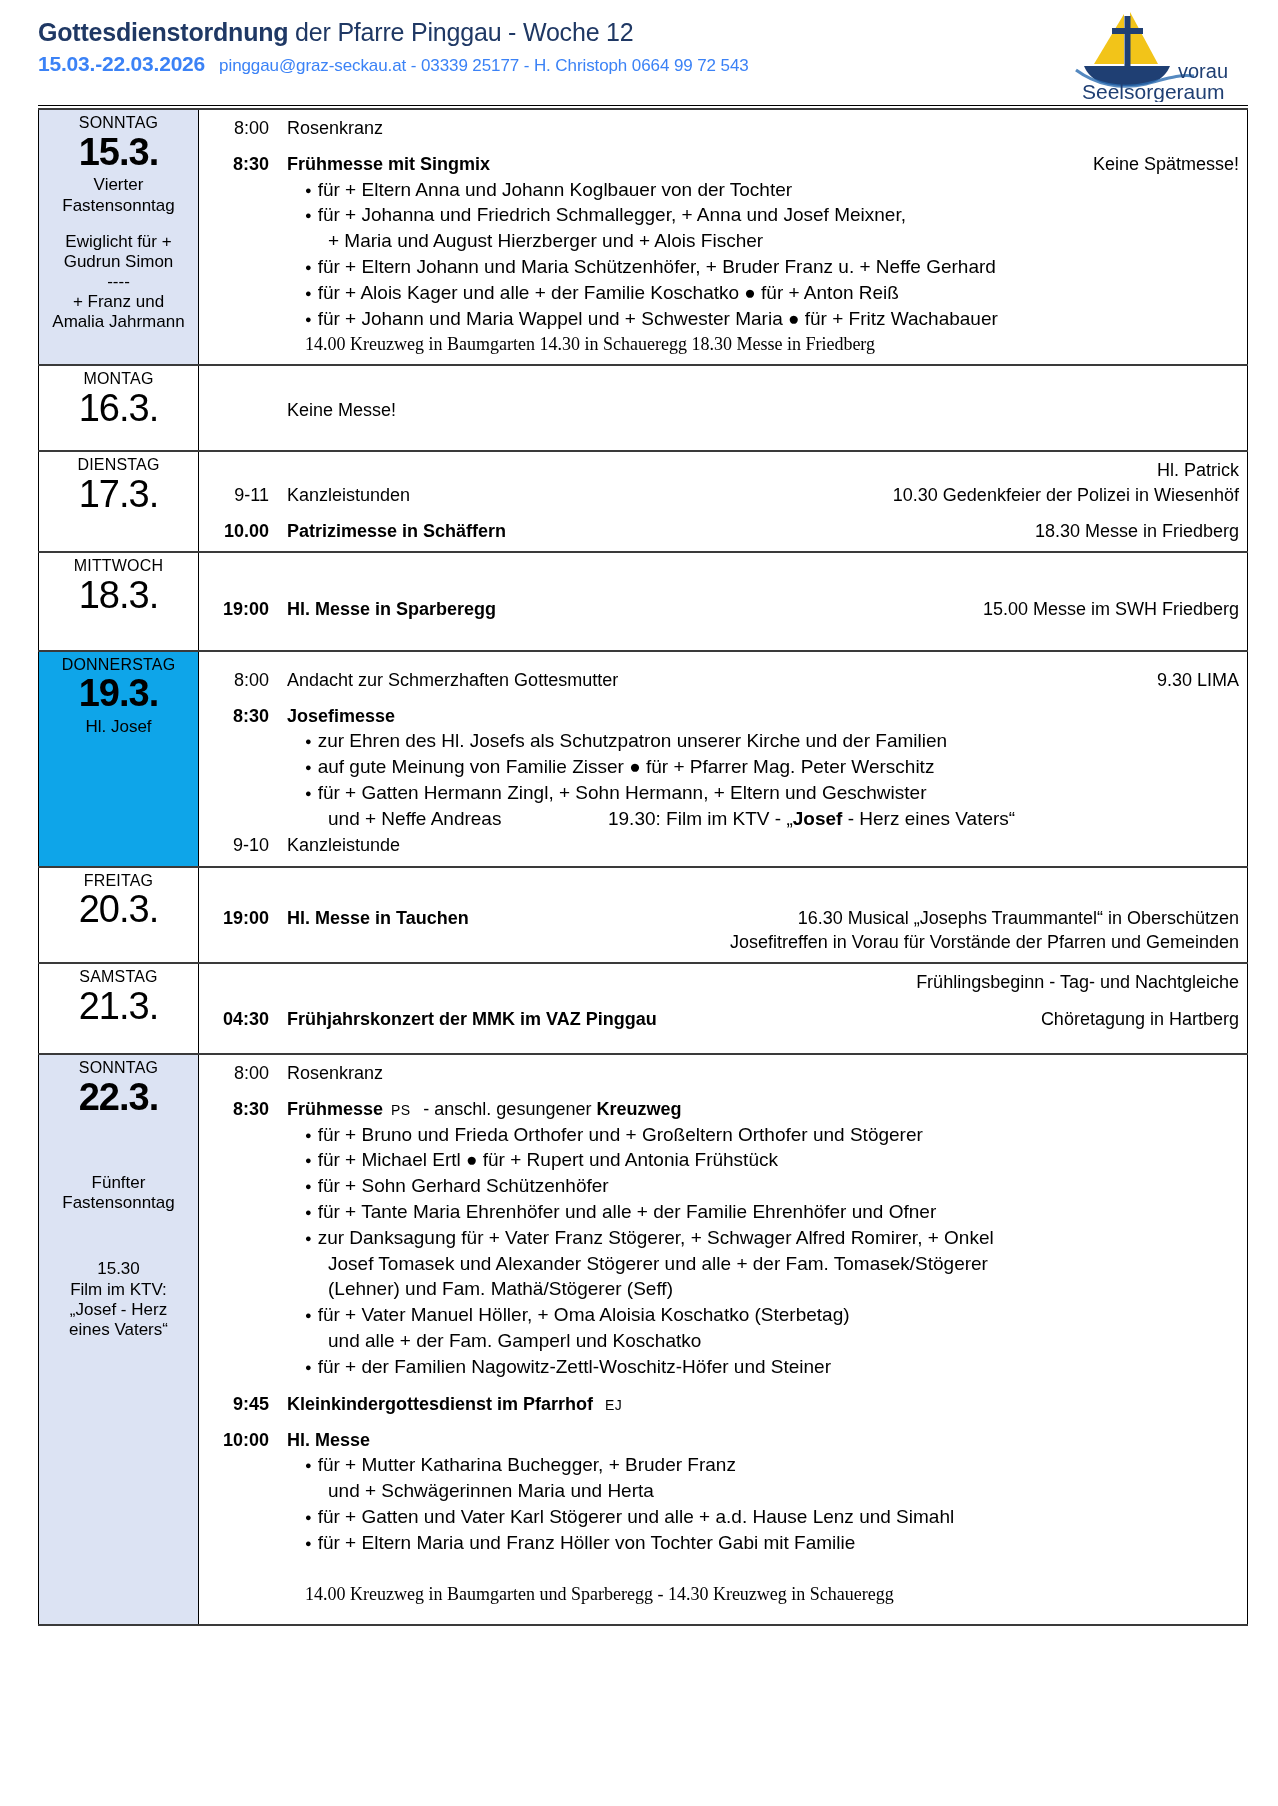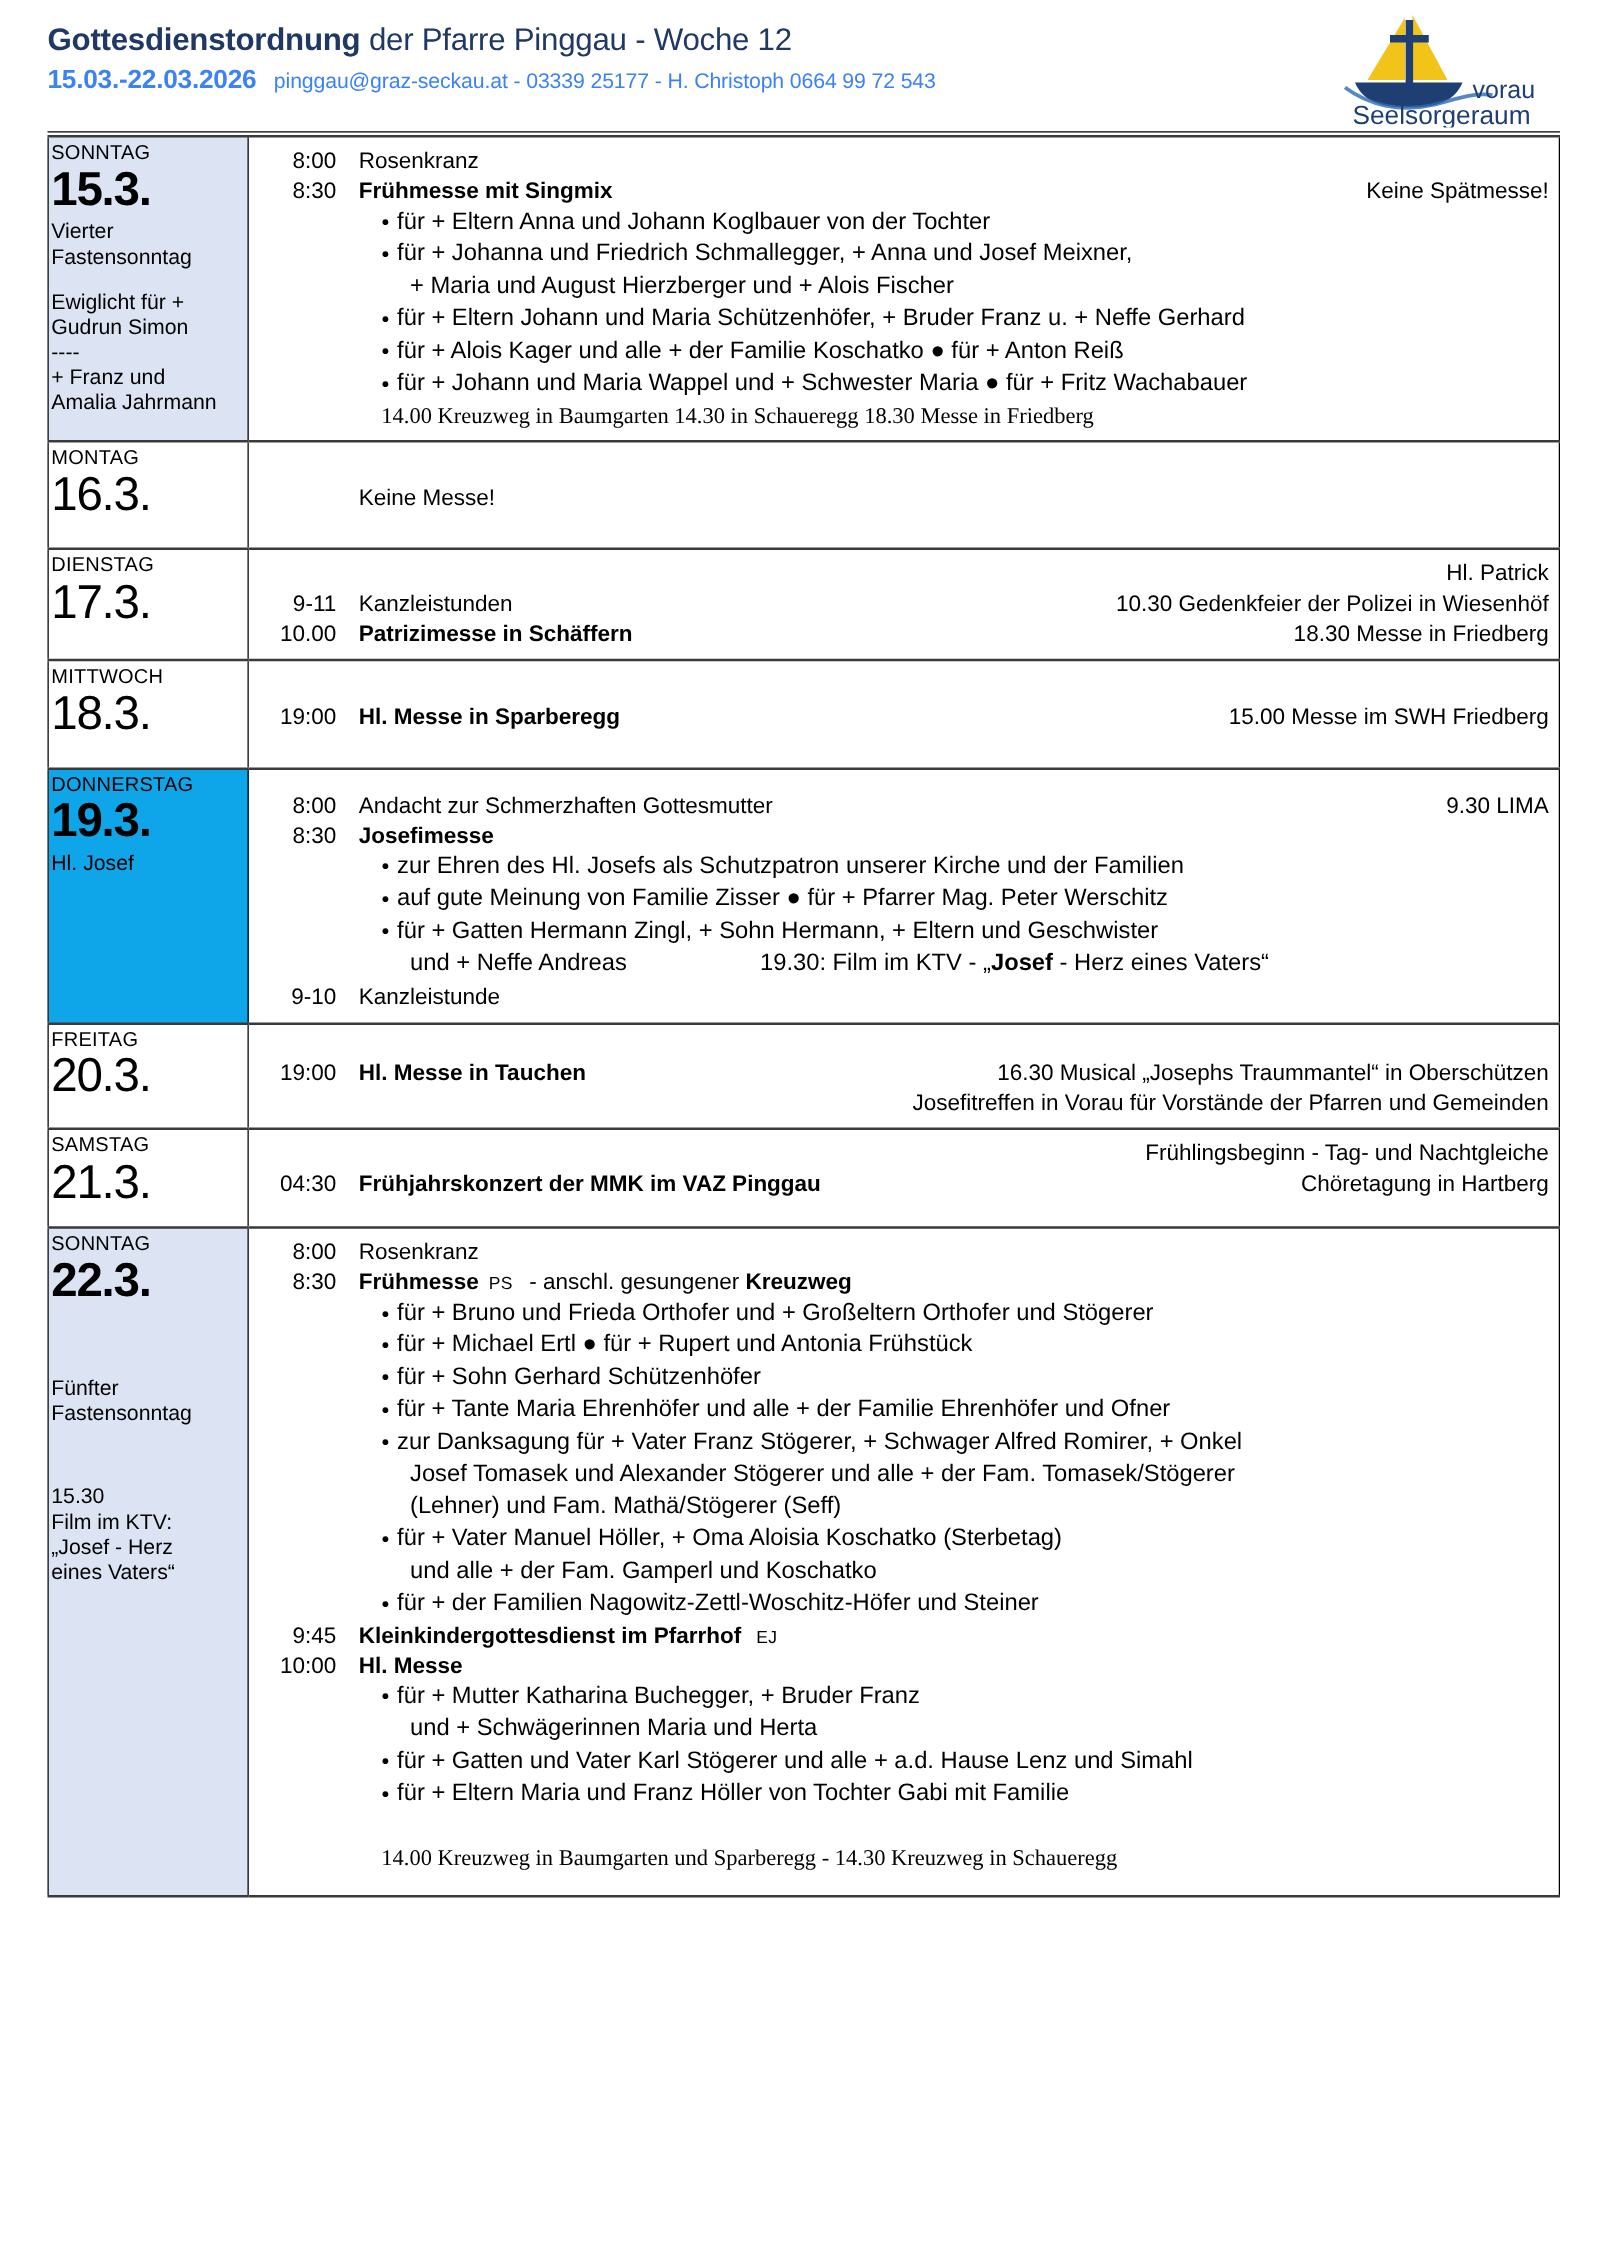--- a/index.html
+++ b/index.html
@@ -85,20 +85,21 @@
   }
   .schedule td {
     vertical-align: top;
     padding: 0;
     border-bottom: 2px solid #3a3a3a;
   }
   td.daycell {
     width: 160px;
     border-right: 1px solid #000;
     border-left: 1px solid #000;
+    text-align: center;
     padding: 4px 2px 8px 2px;
     box-sizing: border-box;
   }
   td.contentcell {
     border-right: 1px solid #000;
     padding: 6px 8px 8px 10px;
     box-sizing: border-box;
   }
   tr.sunday td.daycell { background: #dce3f3; }
   tr.feast td.daycell  { background: #0ea5e9; }
@@ -134,21 +135,21 @@
   }
   .time {
     width: 78px;
     flex: 0 0 78px;
     text-align: right;
     padding-right: 18px;
     box-sizing: border-box;
     font-size: 18px;
     white-space: nowrap;
   }
-  .time.b { font-weight: normal; }
+  .time.b { font-weight: bold; margin-top: 12px; }
   .desc {
     flex: 1 1 auto;
     font-size: 18px;
     white-space: nowrap;
     overflow: visible;
   }
   .desc.b { font-weight: bold; }
   .right {
     margin-left: auto;
     padding-left: 12px;

